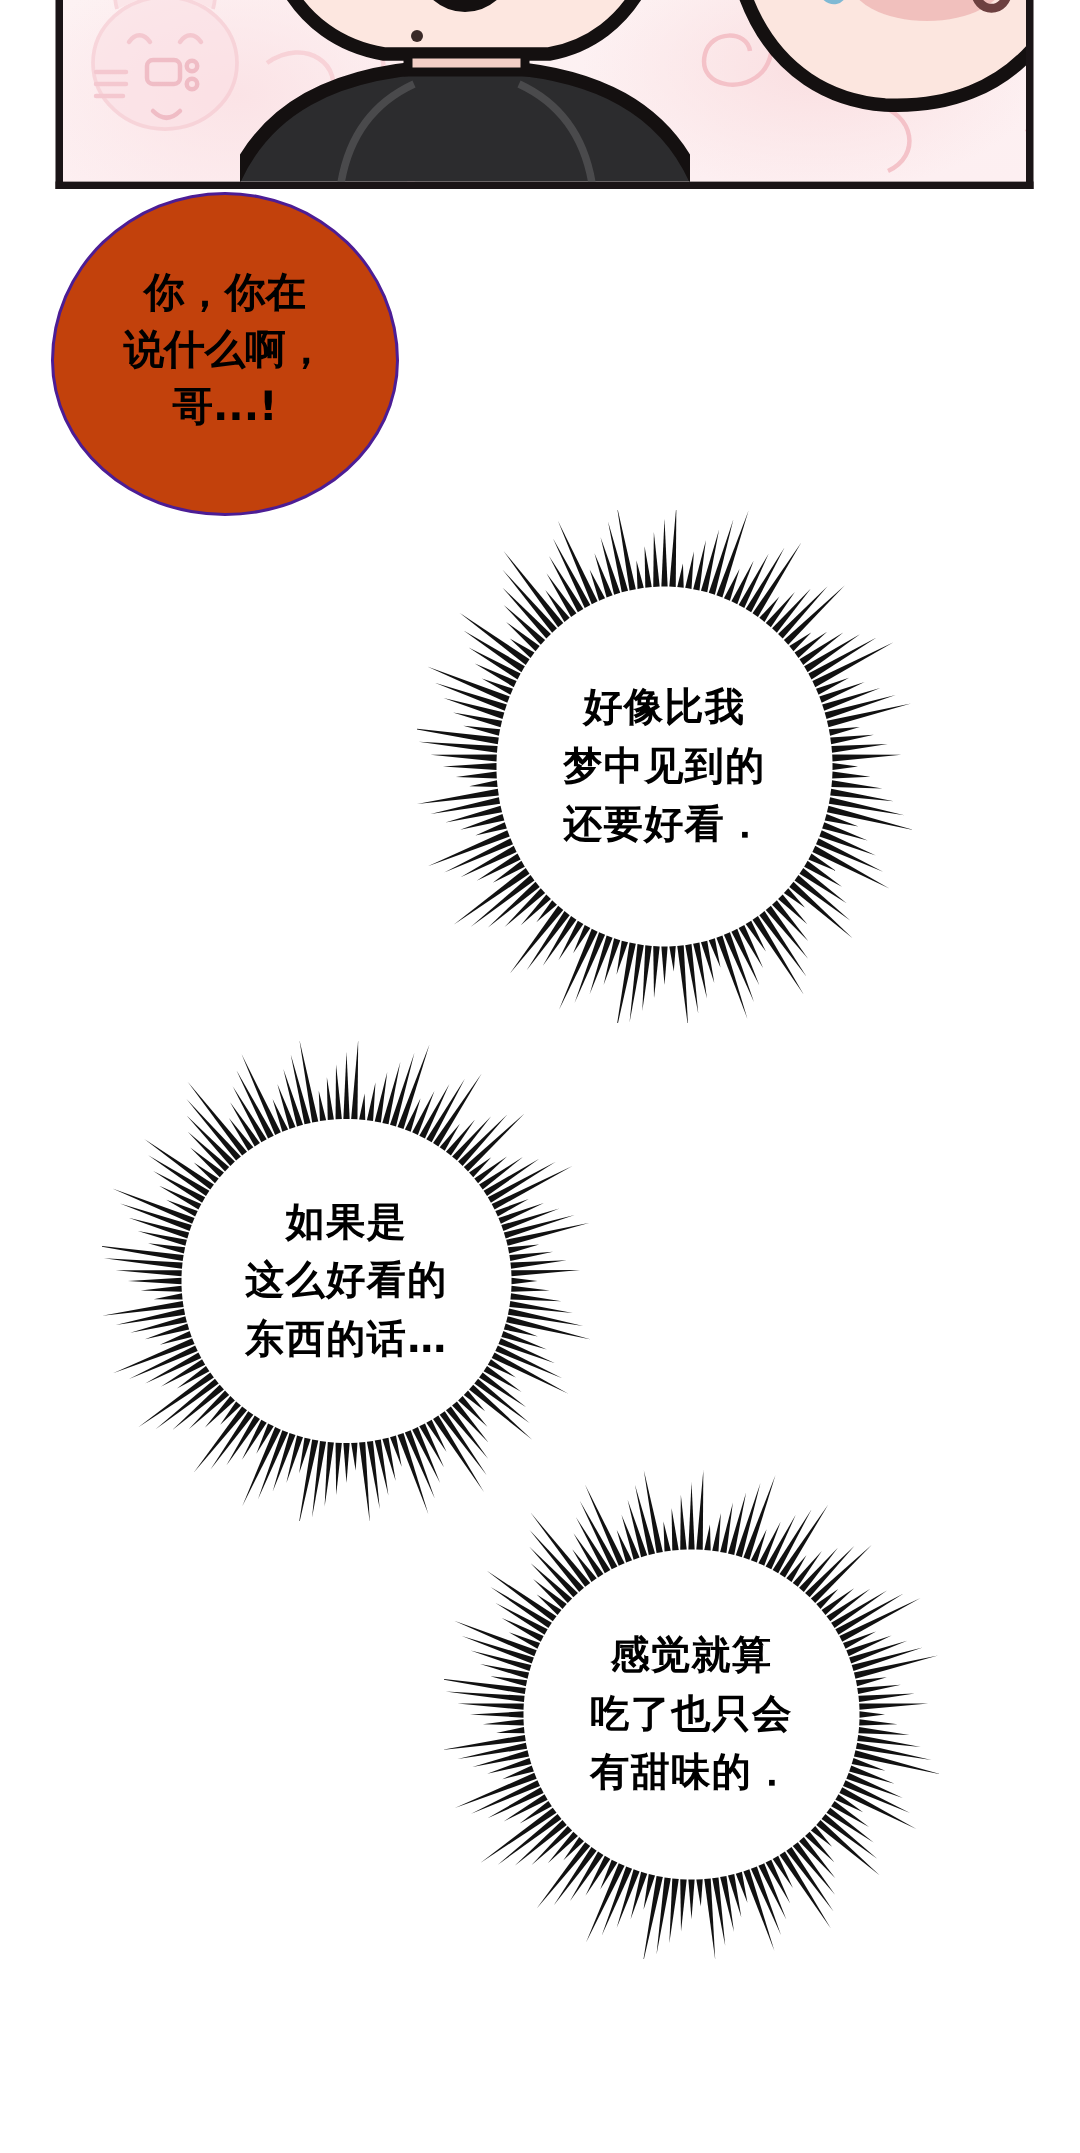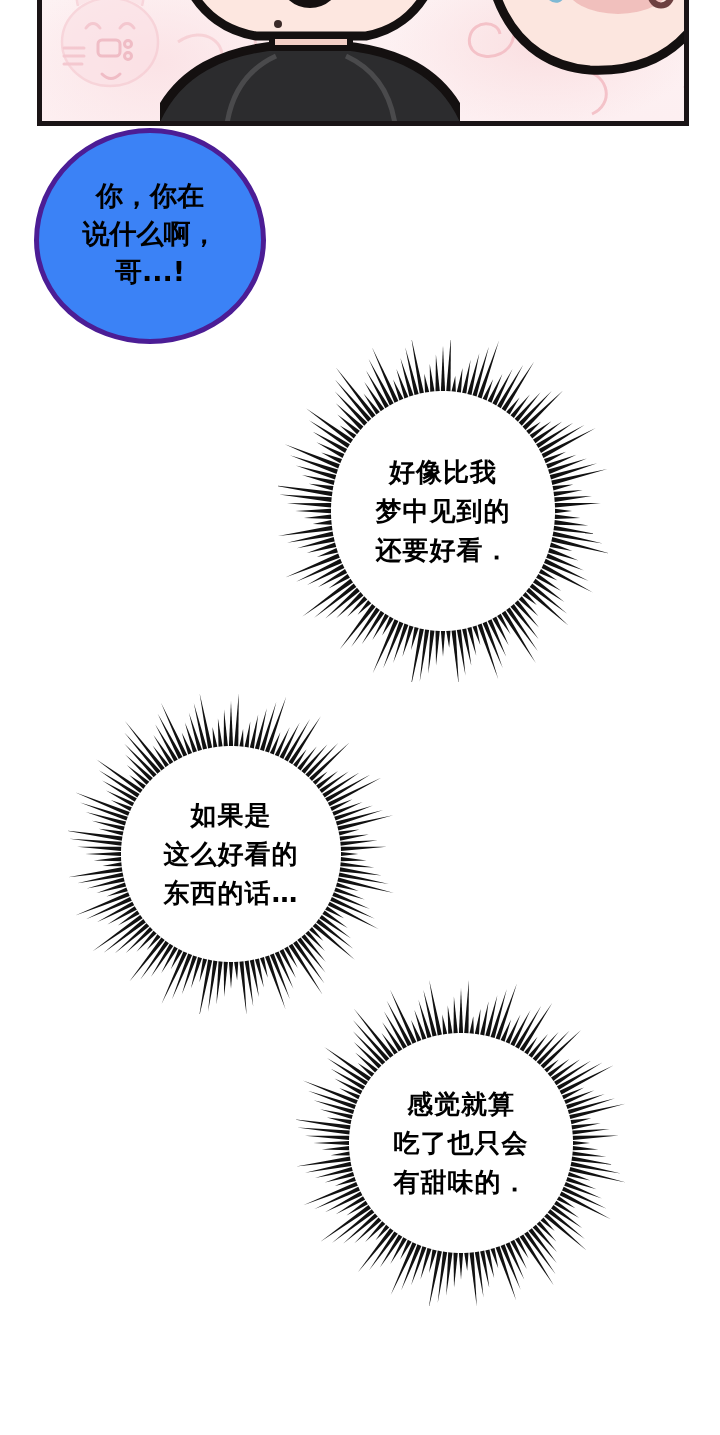--- a/index.html
+++ b/index.html
@@ -28,22 +28,22 @@
   .mascot{position:absolute;left:8px;top:-16px;width:120px;height:118px;opacity:.55;}
 
   
   .kid-c{position:absolute;left:118px;top:-118px;width:300px;height:260px;}
   
   .kid-r{position:absolute;left:428px;top:-120px;width:272px;height:268px;}
 
   
   .bubble1{
     position:absolute;left:34px;top:128px;width:232px;height:216px;
-    border:5px solid #4c1d95;border-radius:50% 50% 50% 50% / 52% 52% 48% 48%;
-    background:#3b82f6;box-sizing:border-box;
+    border:2px solid #4c1d95;border-radius:50% 50% 50% 50% / 52% 52% 48% 48%;
+    background:#c2410c;box-sizing:border-box;
     display:flex;align-items:center;justify-content:center;
   }
   .bubble1 .txt{
     text-align:center;color:#000;font-weight:700;
     font-size:27px;line-height:1.42;letter-spacing:0px;
     white-space:pre-line;margin-top:-4px;
   }
 
   
   .burst{position:absolute;}

